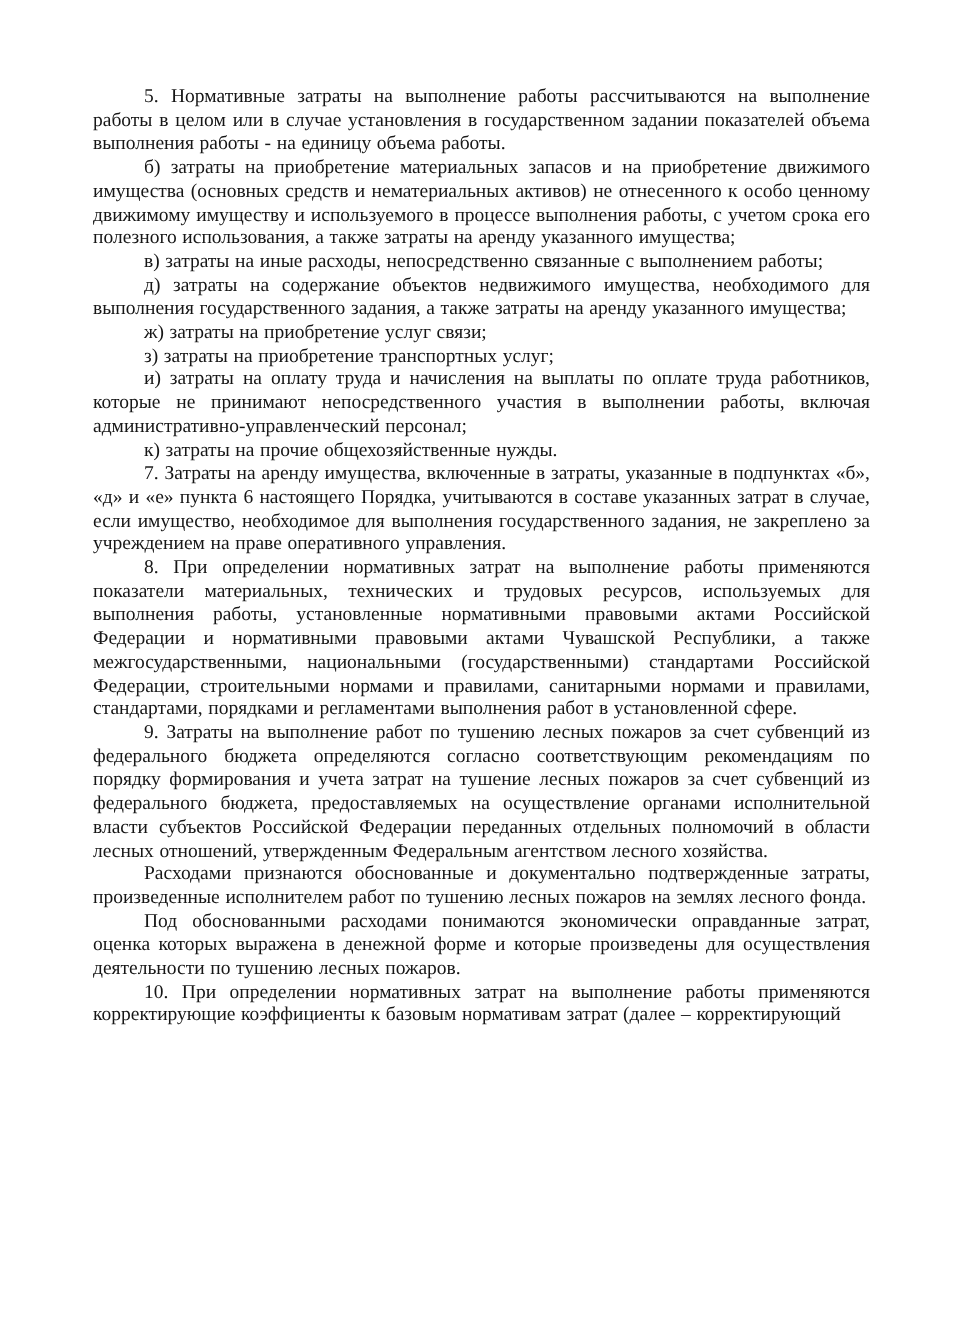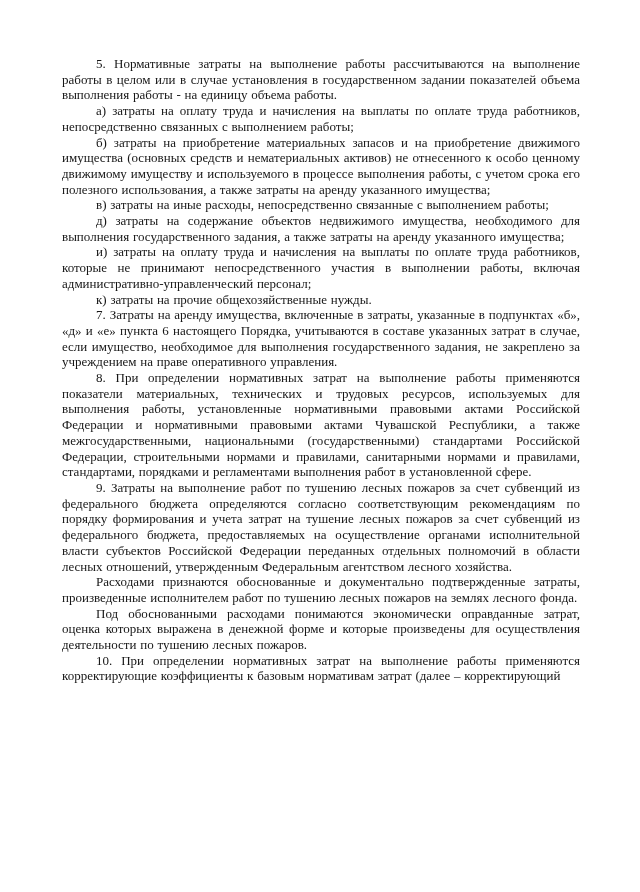--- a/index.html
+++ b/index.html
@@ -26,24 +26,25 @@
     padding: 0;
     text-indent: 34px;
     word-spacing: 0.5px;
   }
 </style>
 </head>
 <body>
 
 <div class="page">
   <p>5. Нормативные затраты на выполнение работы рассчитываются на выполнение работы в целом или в случае установления в государственном задании показателей объема выполнения работы - на единицу объема работы.</p>
-  <p>а) затраты на оплату труда и начисления на выплаты по оплате труда работников, непосредственно связанных с выполнением работы;</p>
   <p>б) затраты на приобретение материальных запасов и на приобретение движимого имущества (основных средств и нематериальных активов) не отнесенного к особо ценному движимому имуществу и используемого в процессе выполнения работы, с учетом срока его полезного использования, а также затраты на аренду указанного имущества;</p>
   <p>в) затраты на иные расходы, непосредственно связанные с выполнением работы;</p>
   <p>д) затраты на содержание объектов недвижимого имущества, необходимого для выполнения государственного задания, а также затраты на аренду указанного имущества;</p>
+  <p>ж) затраты на приобретение услуг связи;</p>
+  <p>з) затраты на приобретение транспортных услуг;</p>
   <p>и) затраты на оплату труда и начисления на выплаты по оплате труда работников, которые не принимают непосредственного участия в выполнении работы, включая административно-управленческий персонал;</p>
   <p>к) затраты на прочие общехозяйственные нужды.</p>
   <p>7. Затраты на аренду имущества, включенные в затраты, указанные в подпунктах «б», «д» и «е» пункта 6 настоящего Порядка, учитываются в составе указанных затрат в случае, если имущество, необходимое для выполнения государственного задания, не закреплено за учреждением на праве оперативного управления.</p>
   <p>8. При определении нормативных затрат на выполнение работы применяются показатели материальных, технических и трудовых ресурсов, используемых для выполнения работы, установленные нормативными правовыми актами Российской Федерации и нормативными правовыми актами Чувашской Республики, а также межгосударственными, национальными (государственными) стандартами Российской Федерации, строительными нормами и правилами, санитарными нормами и правилами, стандартами, порядками и регламентами выполнения работ в установленной сфере.</p>
   <p>9. Затраты на выполнение работ по тушению лесных пожаров за счет субвенций из федерального бюджета определяются согласно соответствующим рекомендациям по порядку формирования и учета затрат на тушение лесных пожаров за счет субвенций из федерального бюджета, предоставляемых на осуществление органами исполнительной власти субъектов Российской Федерации переданных отдельных полномочий в области лесных отношений, утвержденным Федеральным агентством лесного хозяйства.</p>
   <p>Расходами признаются обоснованные и документально подтвержденные затраты, произведенные исполнителем работ по тушению лесных пожаров на землях лесного фонда.</p>
   <p>Под обоснованными расходами понимаются экономически оправданные затрат, оценка которых выражена в денежной форме и которые произведены для осуществления деятельности по тушению лесных пожаров.</p>
   <p>10. При определении нормативных затрат на выполнение работы применяются корректирующие коэффициенты к базовым нормативам затрат (далее – корректирующий</p>
 </div>
 

